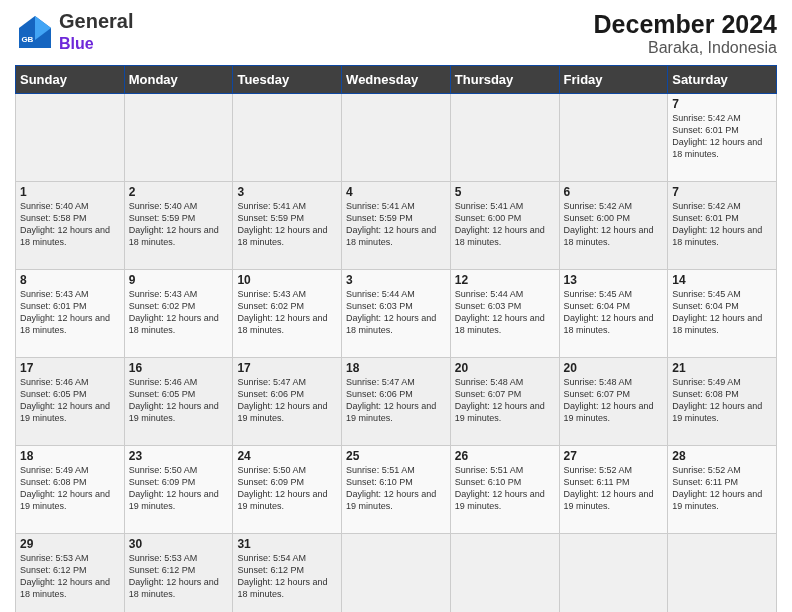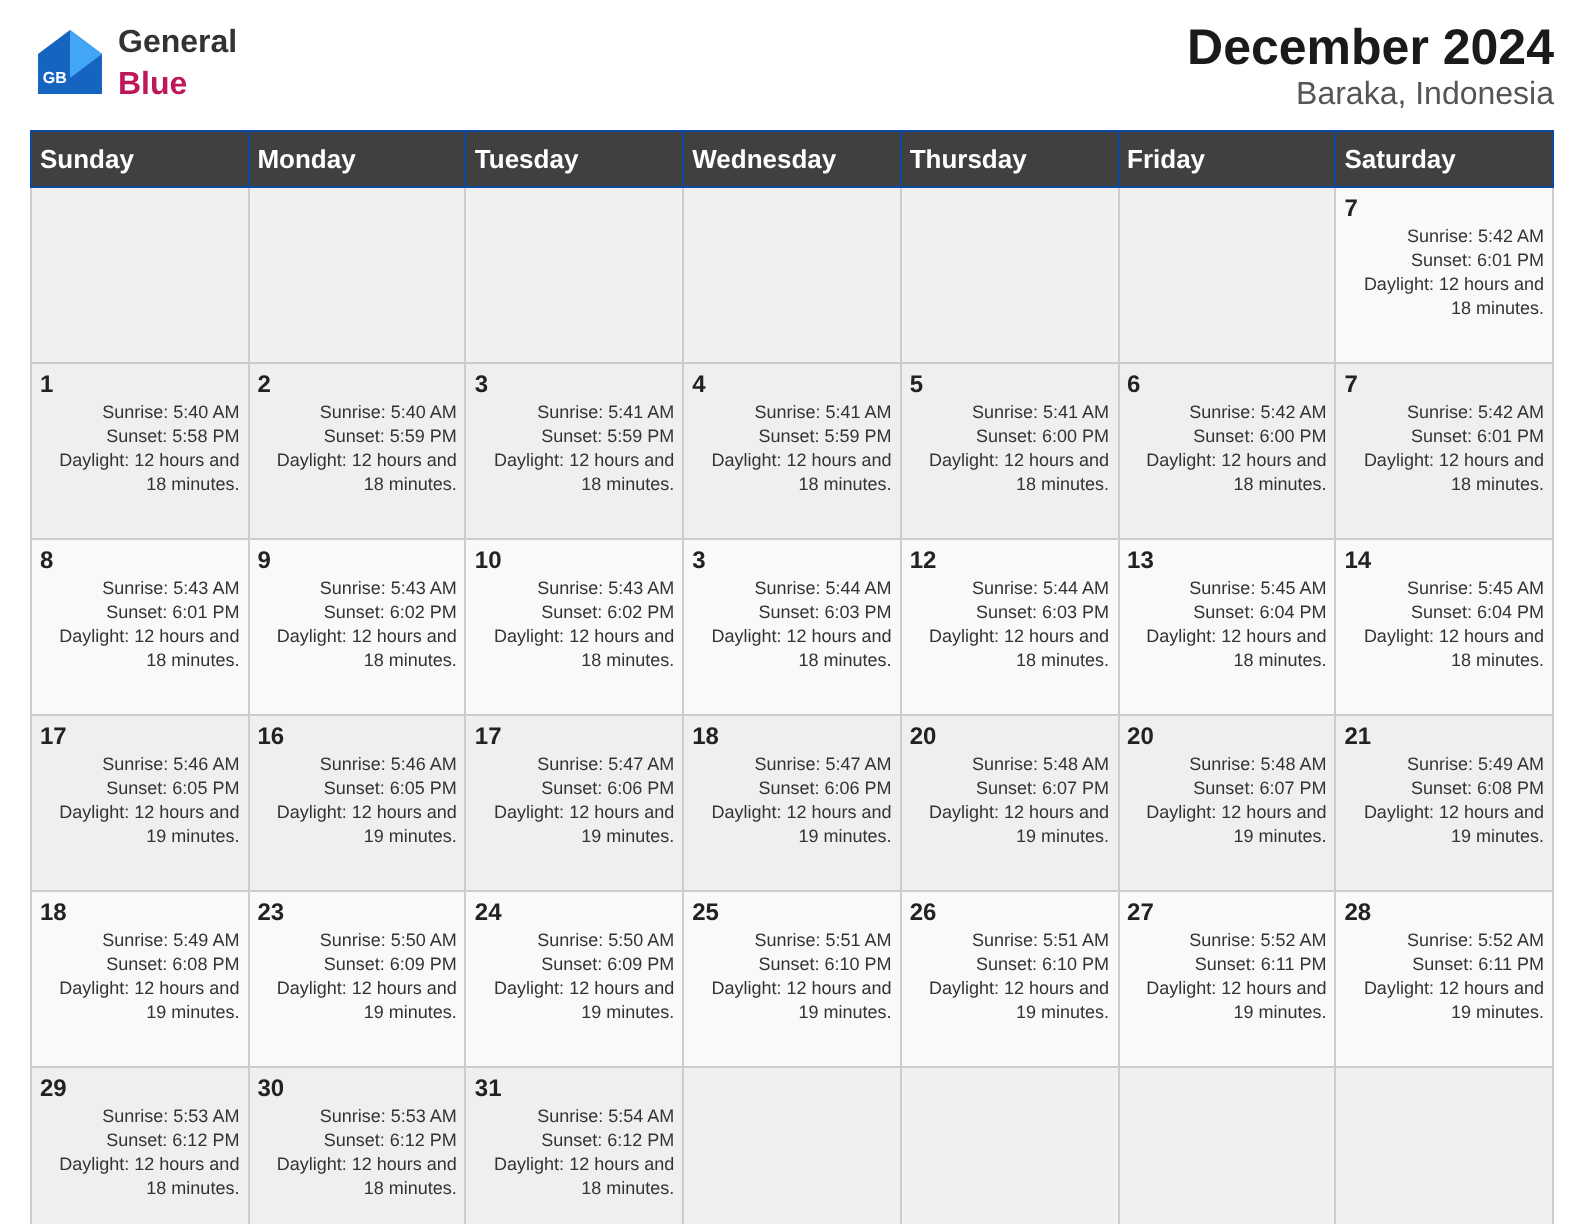--- a/index.html
+++ b/index.html
@@ -28,22 +28,22 @@
       align-items: center;
       font-size: 18px;
       font-weight: bold;
       color: #1a1a1a;
     }
     .logo-icon {
       width: 40px;
       height: 40px;
       margin-right: 4px;
     }
-    .logo-general { color: #333; font-size: 16px; }
-    .logo-blue { color: #be185d; font-size: 16px; }
+    .logo-general { color: #333; font-size: 20px; }
+    .logo-blue { color: #6d28d9; font-size: 16px; }
     .title-section {
       text-align: right;
     }
     .main-title {
       font-size: 25px;
       font-weight: bold;
       color: #1a1a1a;
     }
     .subtitle {
       font-size: 16px;
@@ -84,21 +84,20 @@
       font-size: 12px;
       font-weight: bold;
       color: #222;
       display: block;
       margin-bottom: 1px;
     }
     .day-detail {
       font-size: 9px;
       color: #333;
       line-height: 1.35;
-      text-align: right;
     }
     .empty-cell {
       background: #f0f0f0 !important;
     }
   </style>
 </head>
 <body>
 
 <div class="page">
   <div class="header">

